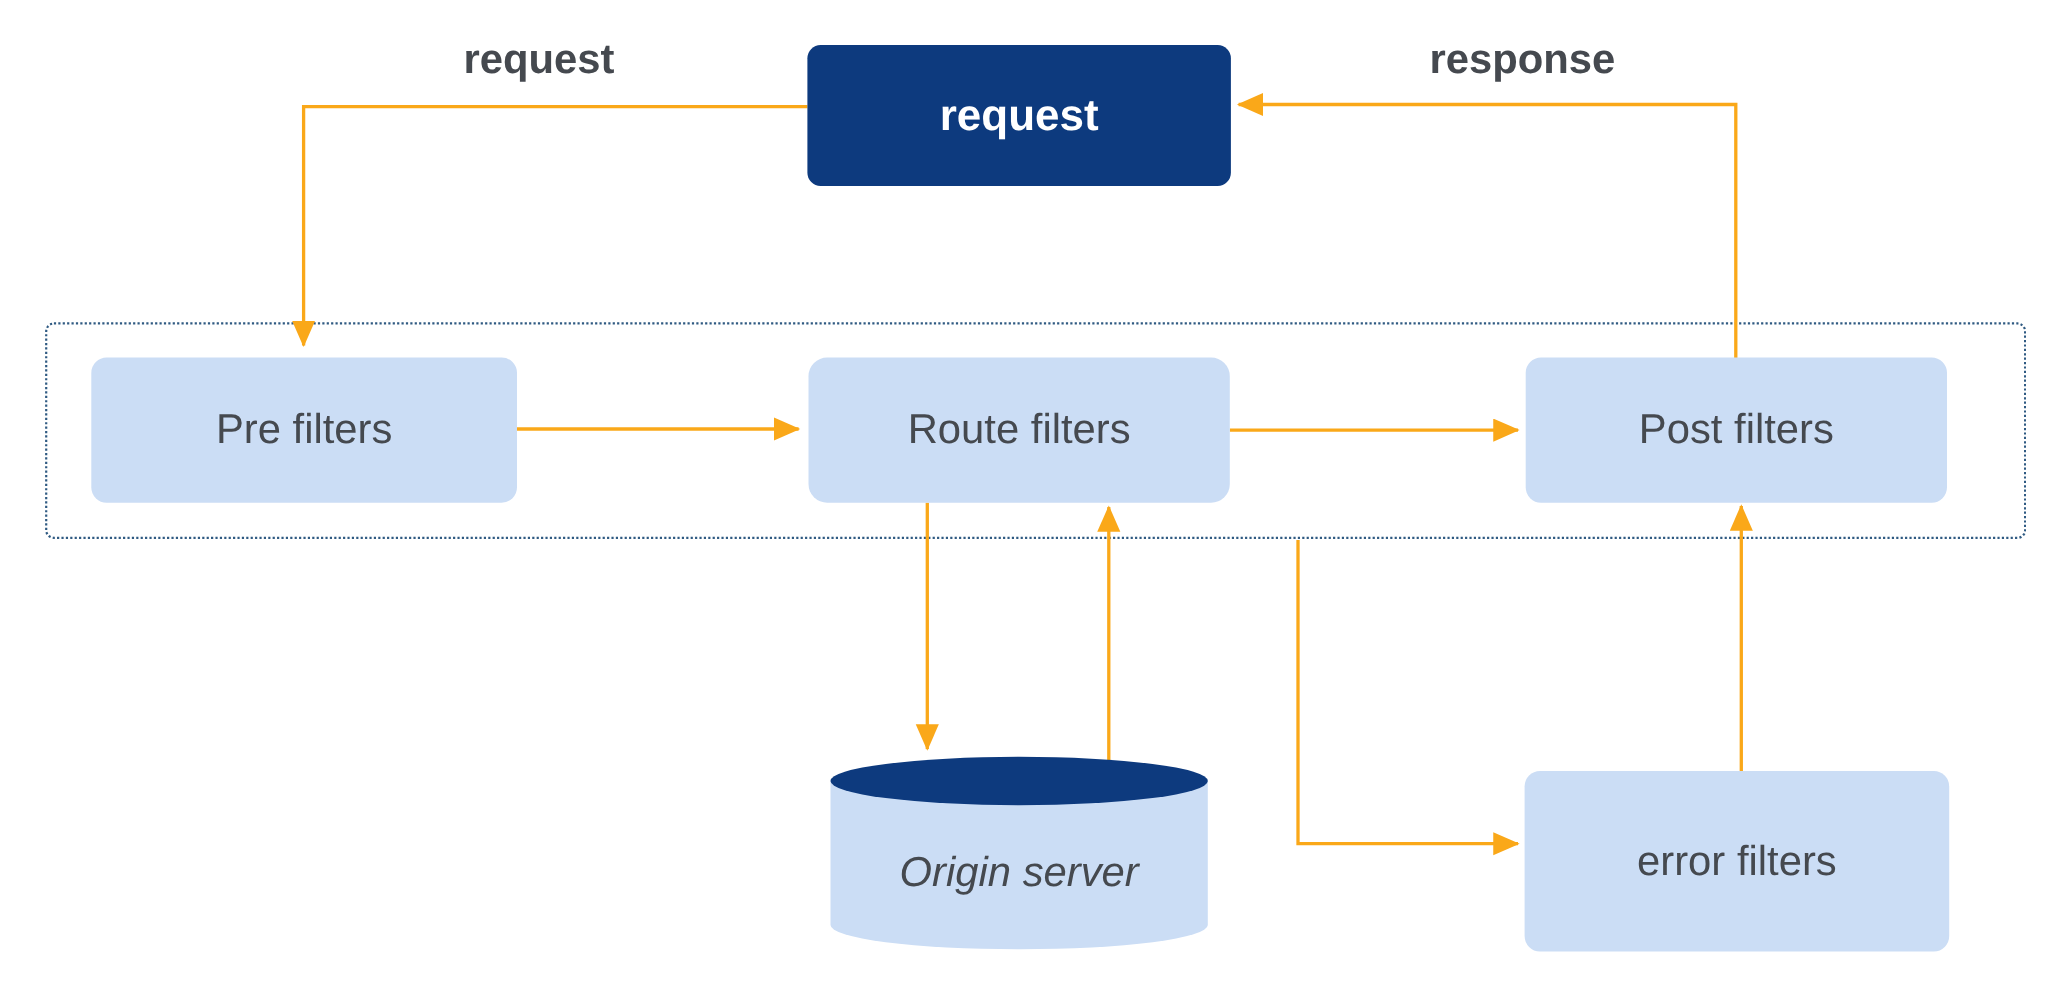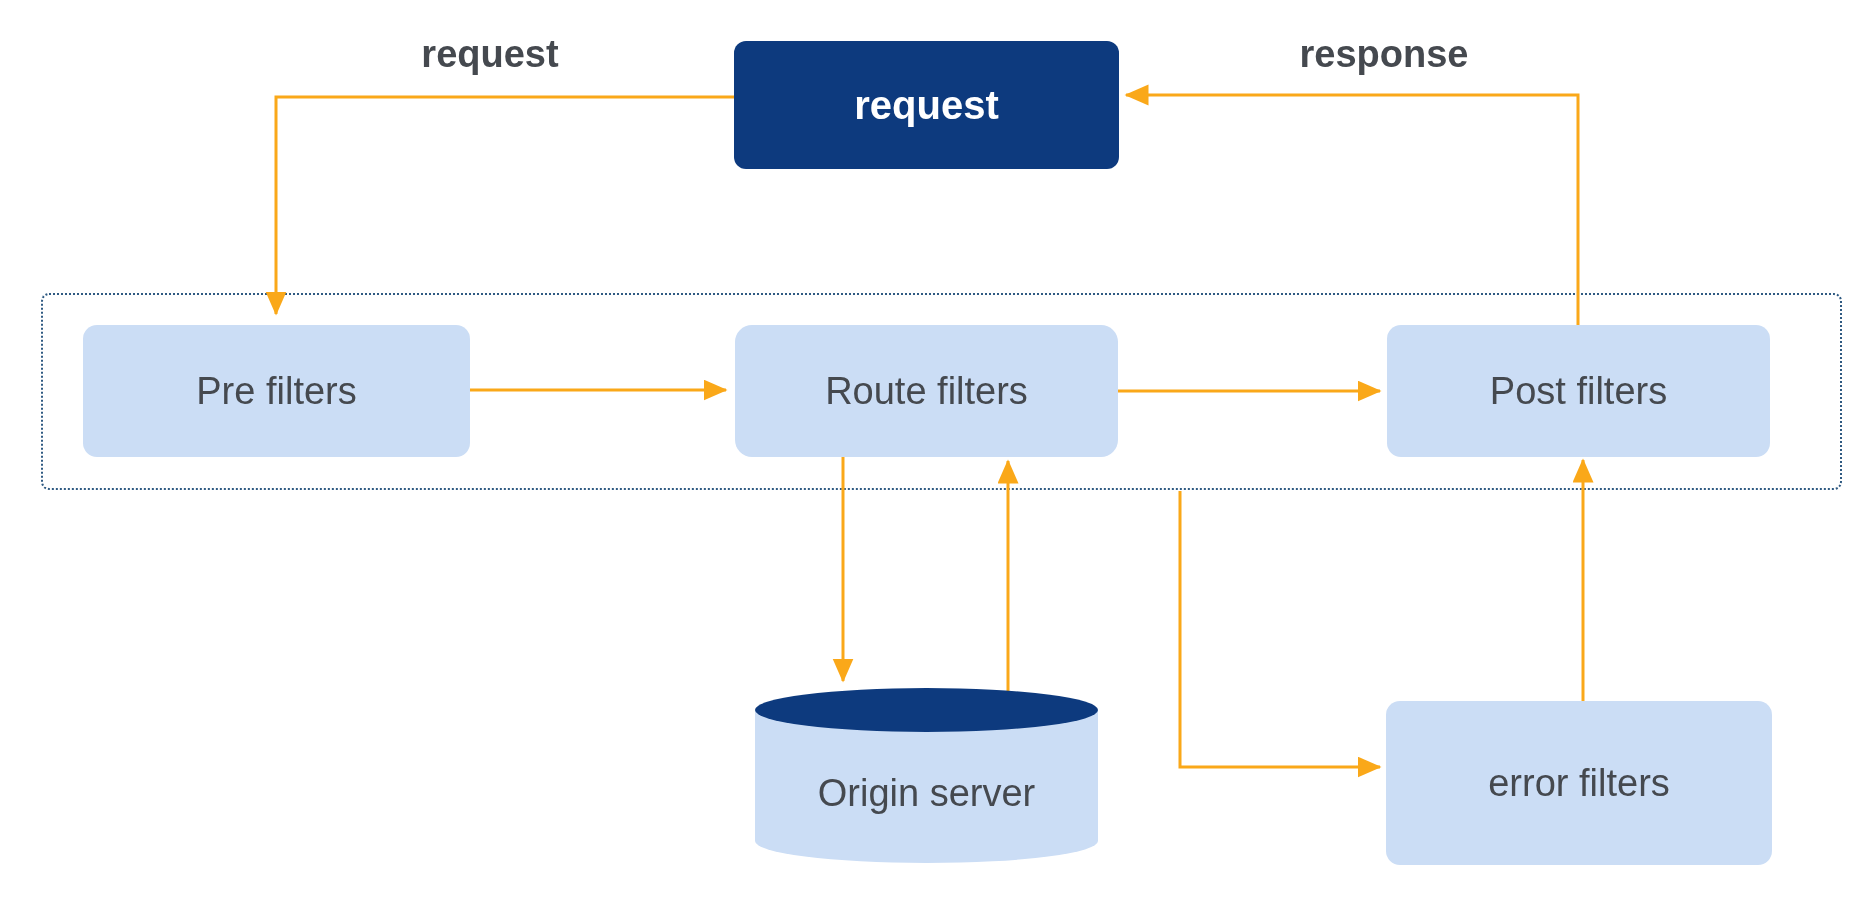--- a/index.html
+++ b/index.html
@@ -54,21 +54,21 @@
     position: absolute; left: 0; top: 0; width: 343px; height: 44px;
     background: var(--navy); border-radius: 50%;
   }
   .cyl-body {
     position: absolute; left: 0; top: 22px; width: 343px; height: 153px;
     background: var(--lightblue);
     border-radius: 0 0 171px 171px / 0 0 22px 22px;
     display: flex; align-items: center; justify-content: center;
   }
   .cyl-body .cyl-label {
-    color: var(--graytext); font-size: 38px; margin-top: 14px; white-space: nowrap;
+    color: var(--graytext); font-size: 38px; margin-top: 14px; white-space: nowrap; font-style: italic;
   }
 </style>
 </head>
 <body>
 
 <div class="stage">
 
   <div class="runtime-box"></div>
 
   <svg class="connectors" viewBox="0 0 1876 903" xmlns="http://www.w3.org/2000/svg">

